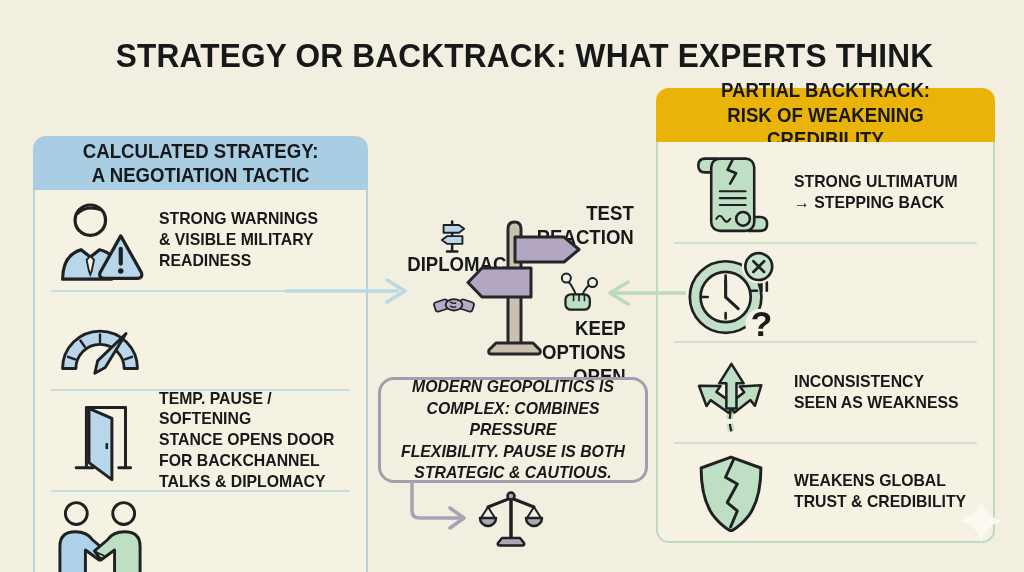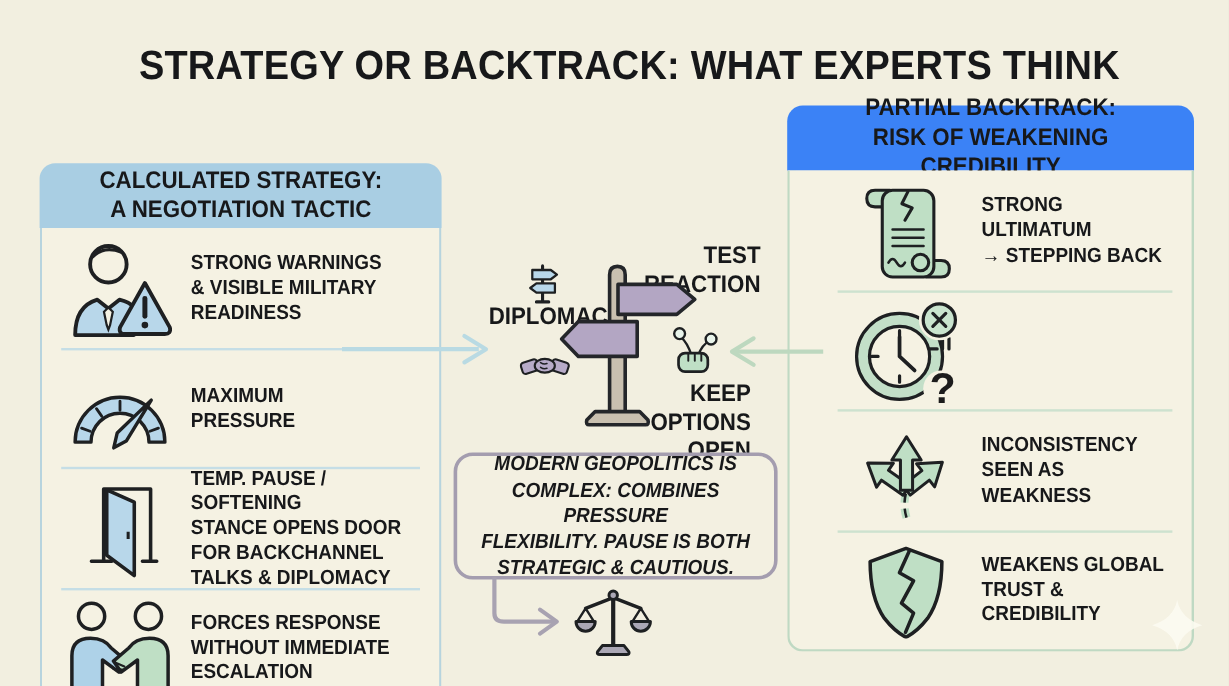--- a/index.html
+++ b/index.html
@@ -10,25 +10,25 @@
 
   .title{position:absolute;top:24px;left:0;width:100%;margin:12px;text-align:center;
          font-size:34px;font-weight:bold;letter-spacing:.2px;}
 
   .panel{position:absolute;top:88px;width:335px;height:455px;}
   .panel.left{left:33px;margin-top:48px;}
   .panel.right{left:656px;width:339px;}
   .panel-header{height:54px;display:flex;align-items:center;justify-content:center;text-align:center;
                 font-weight:bold;font-size:20px;line-height:1.22;border-radius:13px 13px 0 0;}
   .panel.left  .panel-header{background:#a9cee3;}
-  .panel.right .panel-header{background:#3b82f6;}
+  .panel.right .panel-header{background:#eab308;}
   .panel-body{position:relative;height:401px;box-sizing:border-box;background:#f5f2e3;
               border:2px solid #b7d4de;border-top:none;border-radius:0 0 13px 13px;
               display:flex;flex-direction:column;}
-  .panel.right .panel-body{border-color:#bfd9c3;padding-left:24px;}
+  .panel.right .panel-body{border-color:#bfd9c3;}
   .row{display:flex;align-items:center;position:relative;}
   .row:nth-child(1){height:101px;}
   .row:nth-child(2){height:99px;}
   .row:nth-child(3){height:101px;text-decoration:underline;}
   .row:nth-child(4){flex:1;}
   .row:not(:last-child)::after{content:"";position:absolute;left:16px;right:16px;bottom:-1px;height:2px;background:#c5dee6;}
   .panel.right .row:not(:last-child)::after{background:#cde2cf;}
   .icon-cell{width:118px;flex:0 0 auto;display:flex;justify-content:center;align-items:center;padding-left:6px;}
   .panel.right .icon-cell{width:126px;padding-left:10px;}
   .item-text{flex:1;font-weight:bold;font-size:17px;line-height:1.22;padding-right:4px;}
@@ -77,22 +77,20 @@
       </div>
 
       <div class="row">
         <div class="icon-cell">
           <svg width="90" height="76" viewBox="0 0 95 80">
             <path d="M8 69 A39.5 39.5 0 1 1 87 69 L73 69 A25.5 25.5 0 1 0 22 69 Z" fill="#b8d7ea" stroke="#1e2022" stroke-width="3" stroke-linejoin="round"></path>
             <path d="M21.2 59.4 L13.7 56.7 M31.4 46.1 L26.8 39.5 M47.5 41 L47.5 33 M63.6 46.1 L68.2 39.5 M73.8 59.4 L81.3 56.7" stroke="#1e2022" stroke-width="2.5" stroke-linecap="round"></path>
             <path d="M42 74 L45 61 L75 32 L53 68 Z" fill="#b8d7ea" stroke="#1e2022" stroke-width="3" stroke-linejoin="round"></path>
           </svg>
         </div>
-        <div class="item-text"><span class="cond-left">MAXIMUM
-PRESSURE</span></div>
       </div>
 
       <div class="row">
         <div class="icon-cell">
           <svg width="68" height="88" viewBox="0 0 80 95">
             <path d="M24 78 V8 H70 V78" fill="none" stroke="#1e2022" stroke-width="3.5" stroke-linejoin="round"></path>
             <path d="M12 79 H32 M62 79 H76" stroke="#1e2022" stroke-width="3.5" stroke-linecap="round"></path>
             <path d="M27 9 L54 21 V93 L27 73 Z" fill="#b8d7ea" stroke="#1e2022" stroke-width="3.5" stroke-linejoin="round"></path>
             <line x1="48" y1="50" x2="48" y2="57" stroke="#1e2022" stroke-width="3"></line>
           </svg>
@@ -106,23 +104,20 @@
       <div class="row">
         <div class="icon-cell">
           <svg width="92" height="82" viewBox="0 0 100 90">
             <circle cx="24" cy="16" r="12" fill="#f5f2e3" stroke="#1e2022" stroke-width="3.2"></circle>
             <circle cx="76" cy="16" r="12" fill="#f5f2e3" stroke="#1e2022" stroke-width="3.2"></circle>
             <path d="M6 88 V52 Q6 36 23 36 Q36 36 42 45 L56 57 L49 67 L34 56 L34 88 Z" fill="#aed2e8" stroke="#1e2022" stroke-width="3.2" stroke-linejoin="round"></path>
             <path d="M94 88 V52 Q94 36 77 36 Q64 36 58 45 L44 57 L51 67 L66 56 L66 88 Z" fill="#bfdfc5" stroke="#1e2022" stroke-width="3.2" stroke-linejoin="round"></path>
             <path d="M45 58 l9 4 M44 64 l10 1" stroke="#1e2022" stroke-width="2" stroke-linecap="round"></path>
           </svg>
         </div>
-        <div class="item-text"><span class="cond-left">FORCES RESPONSE
-WITHOUT IMMEDIATE
-ESCALATION</span></div>
       </div>
 
     </div>
   </section>
 
   <section class="panel right">
     <div class="panel-header">
         <span class="cond">PARTIAL BACKTRACK:
 RISK OF WEAKENING CREDIBILITY</span>
       </div>

